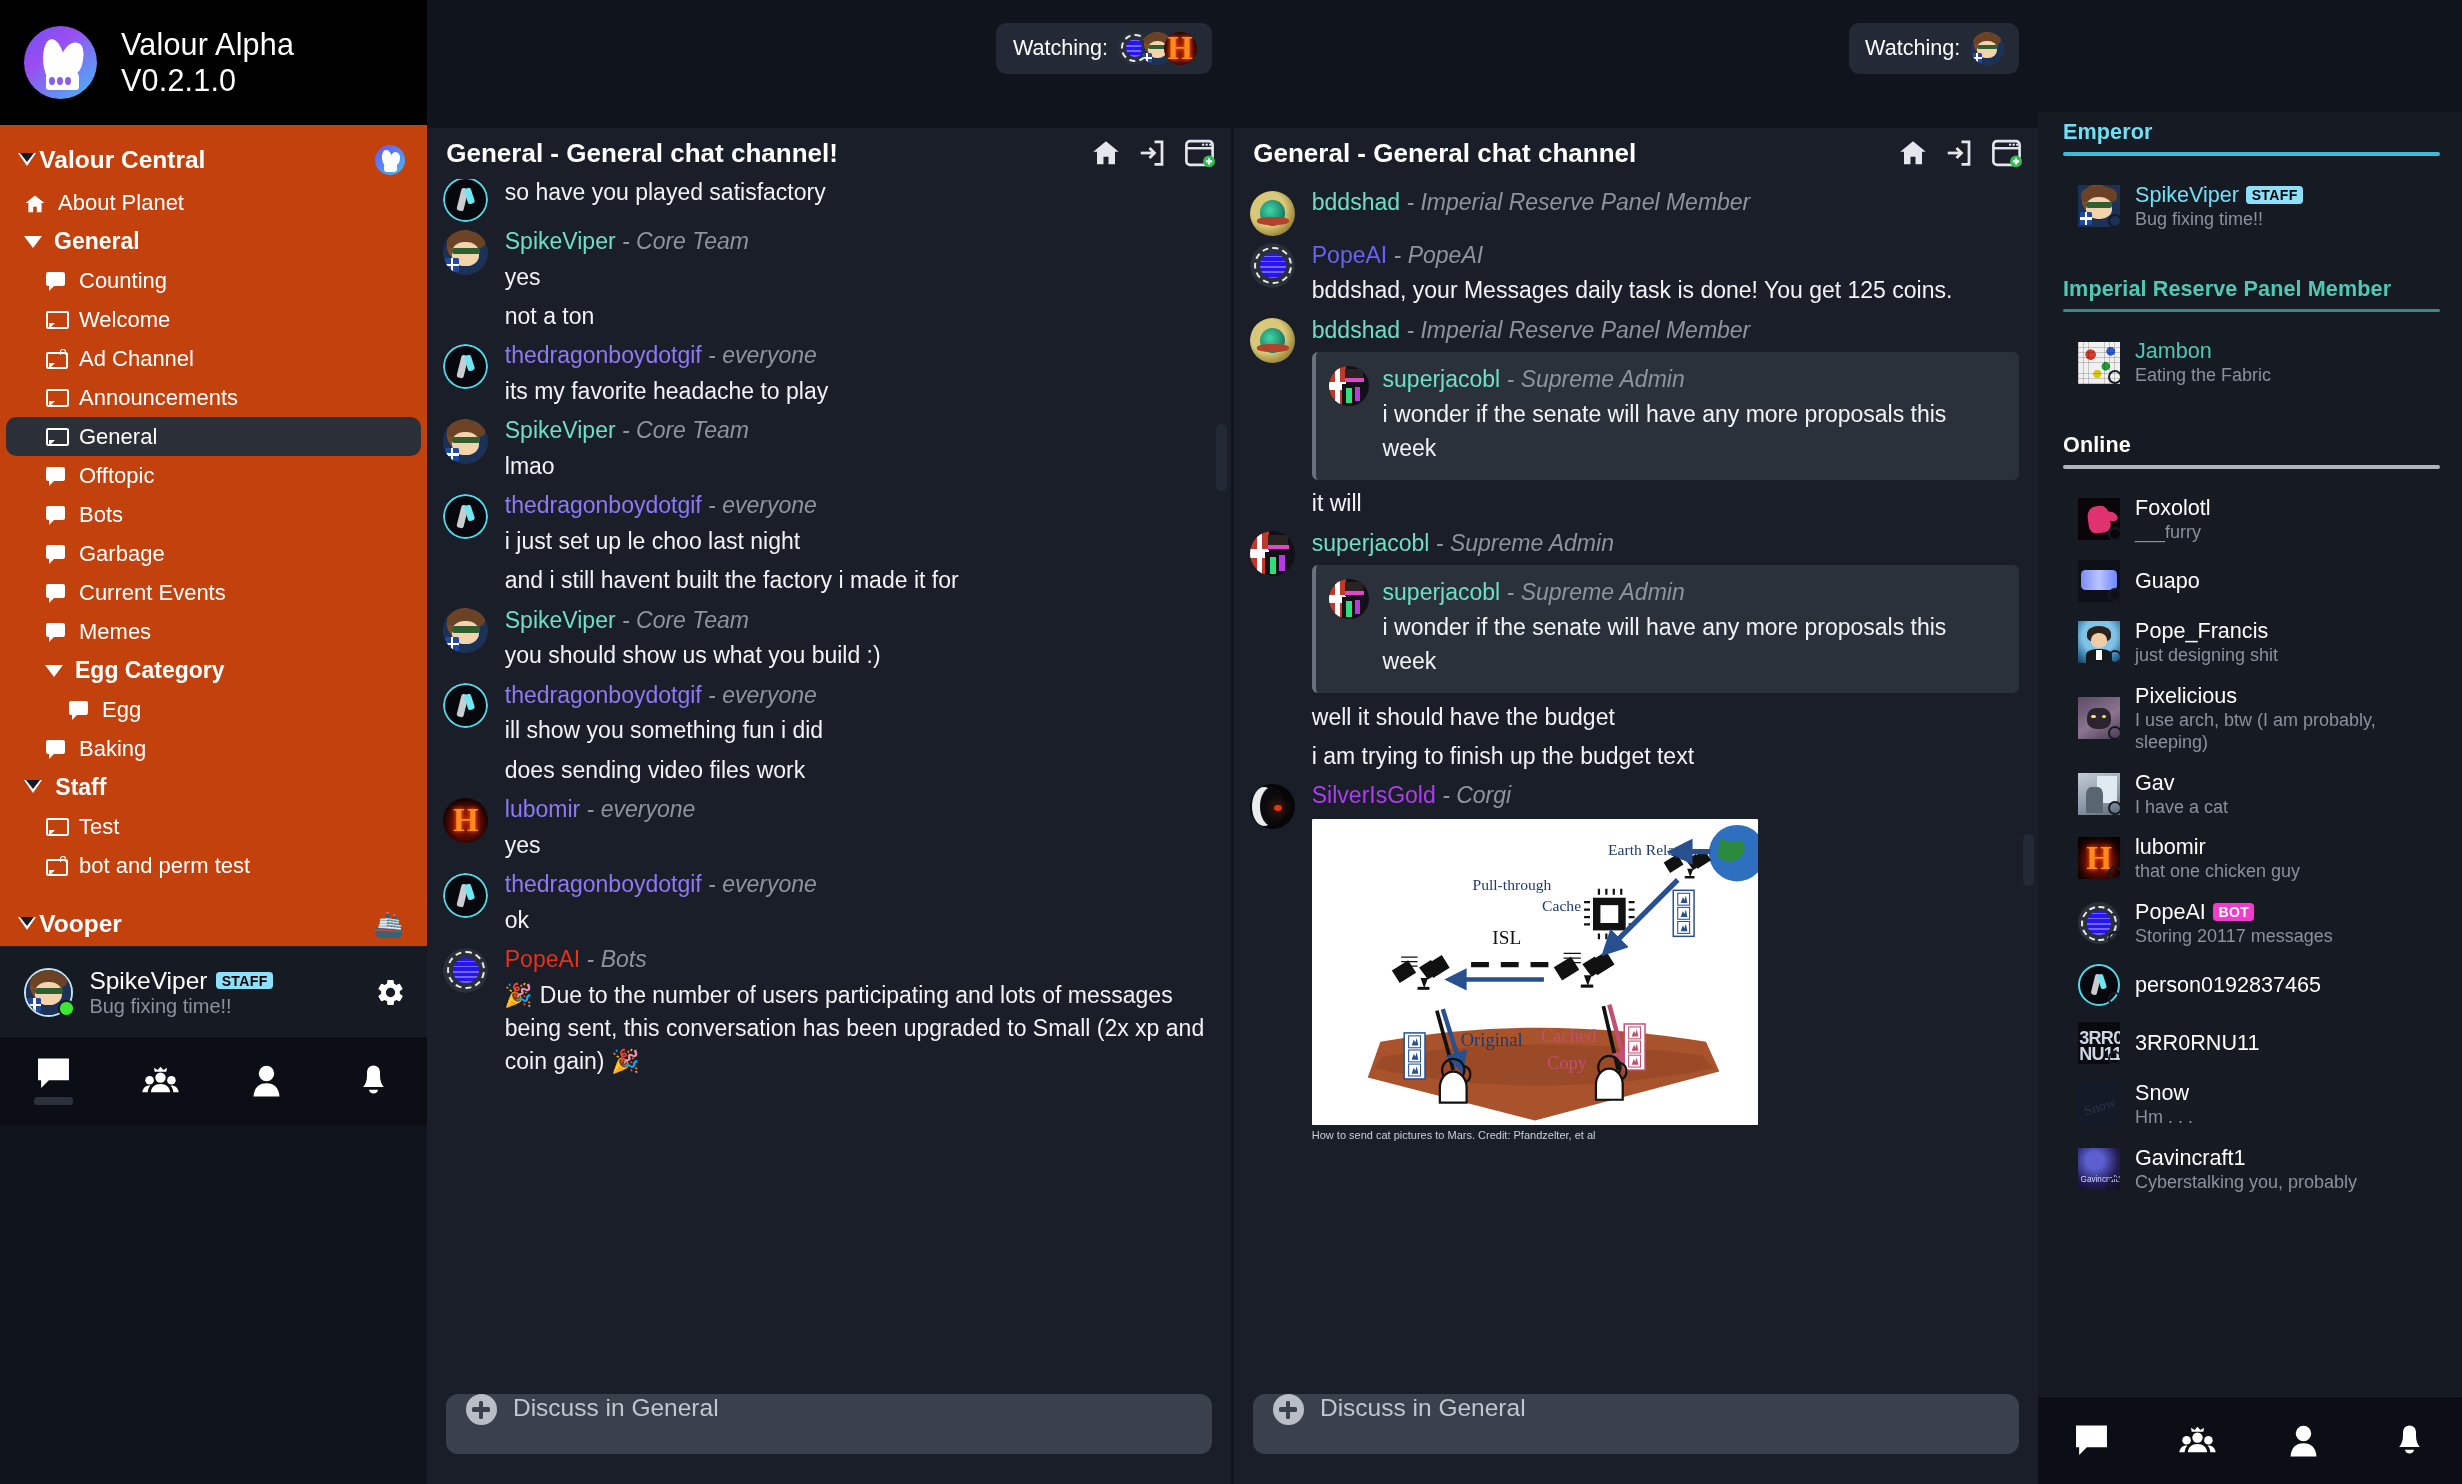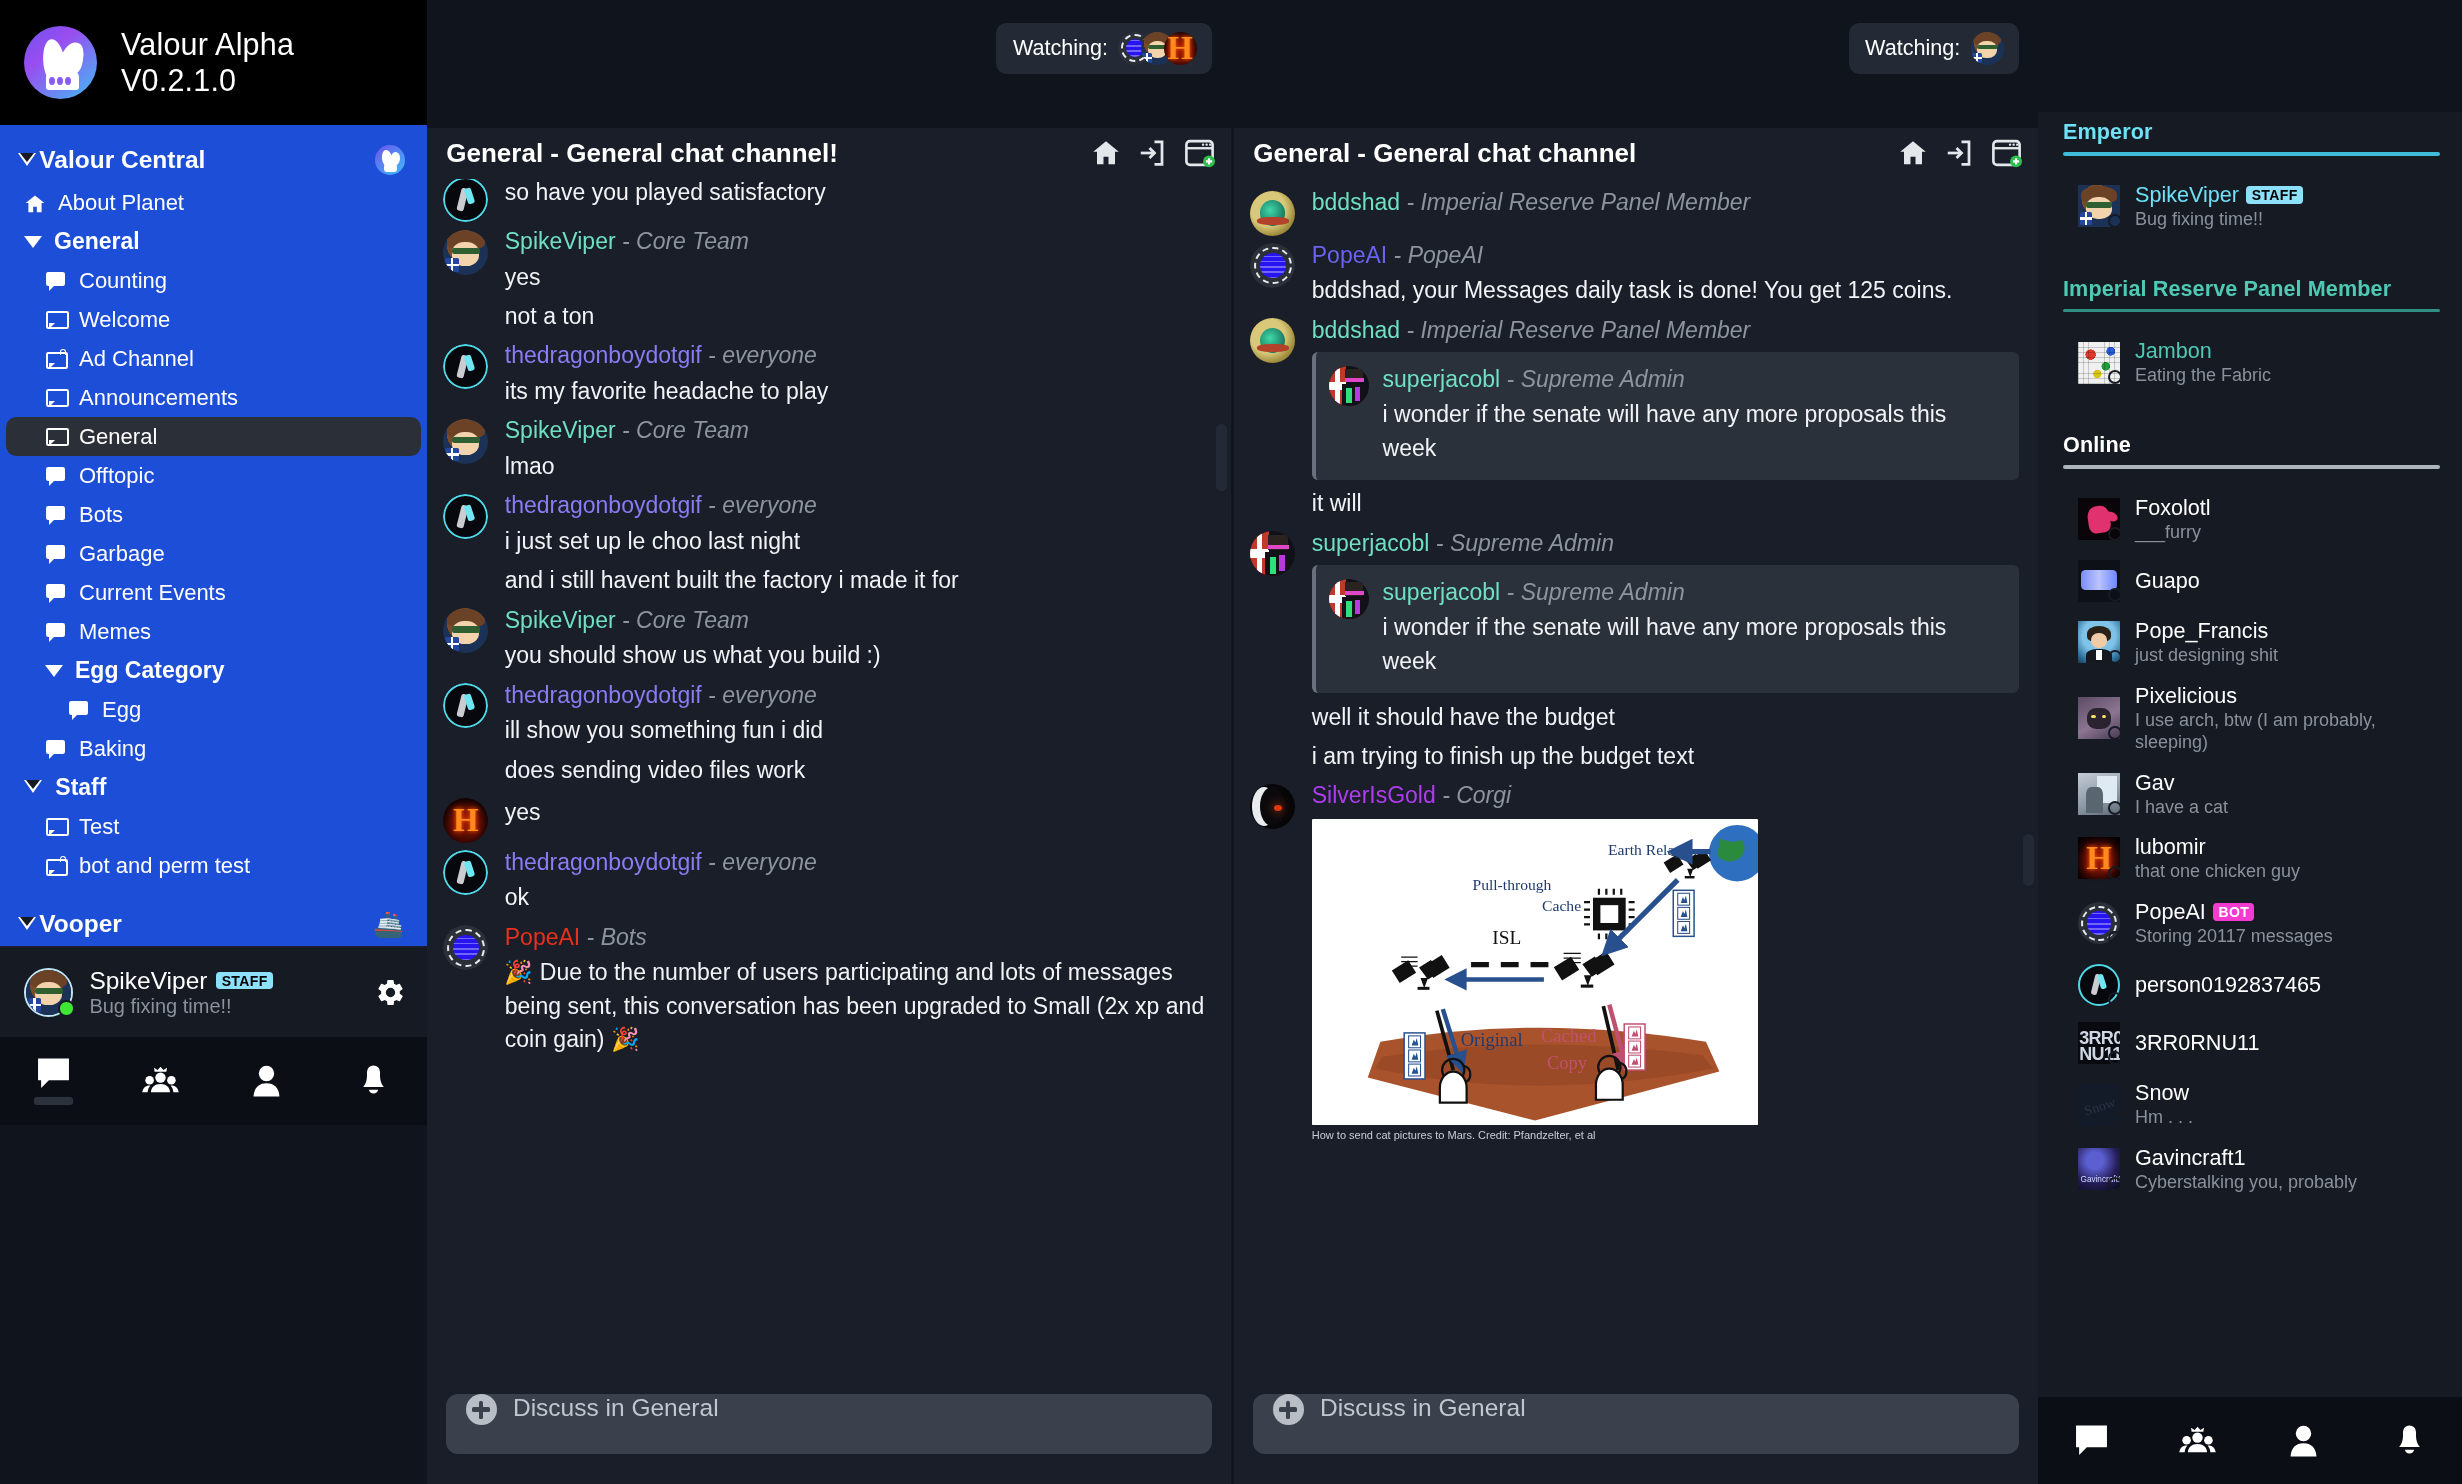--- a/index.html
+++ b/index.html
@@ -7,21 +7,21 @@
     width: 2462px; height: 1485px;
     background: #10141c;
     font-family: "Liberation Sans", sans-serif;
     overflow: hidden;
   }
   body { display: flex; flex-direction: row; }
 
   
   #sidebar {
     width: 427px; height: 1125px;
-    background: #1d4ed8;
+    background: #c2410c;
     display: flex; flex-direction: column;
     flex: 0 0 427px;
     position: relative;
   }
   .brand {
     height: 125px; background: #000000;
     display: flex; align-items: center; gap: 24px;
     padding: 0 24px;
     flex: 0 0 125px;
   }
@@ -711,20 +711,21 @@
               <div class="msg-line">does sending video files work</div>
             </div>
           </div>
           <div class="msg">
             <div class="msg-av">
               <div class="av-lubomir">
                 <span class="h" style="font-size:33px">H</span>
               </div>
             </div>
             <div class="msg-body">
+              <div class="msg-head"><span class="nm" style="color:#8b7bf5">lubomir</span><span class="rl"> - <span>everyone</span></span></div>
               <div class="msg-line">yes</div>
             </div>
           </div>
           <div class="msg">
             <div class="msg-av">
               <div class="va-ring">
                 <div class="vl"></div>
                 <div class="vr"></div>
               </div>
             </div>

